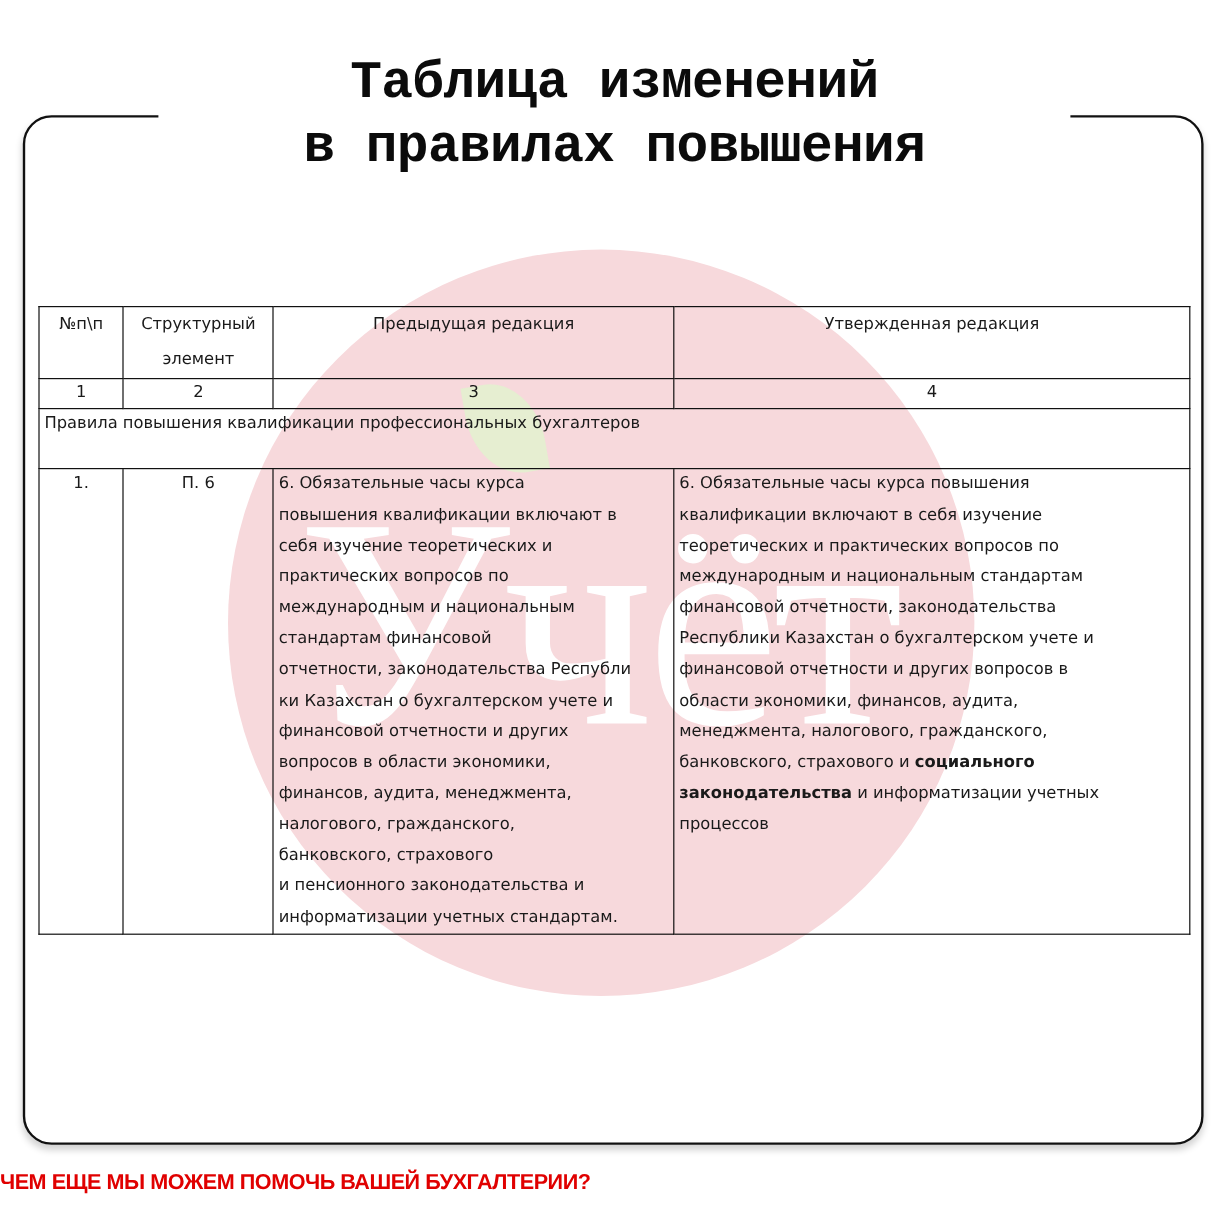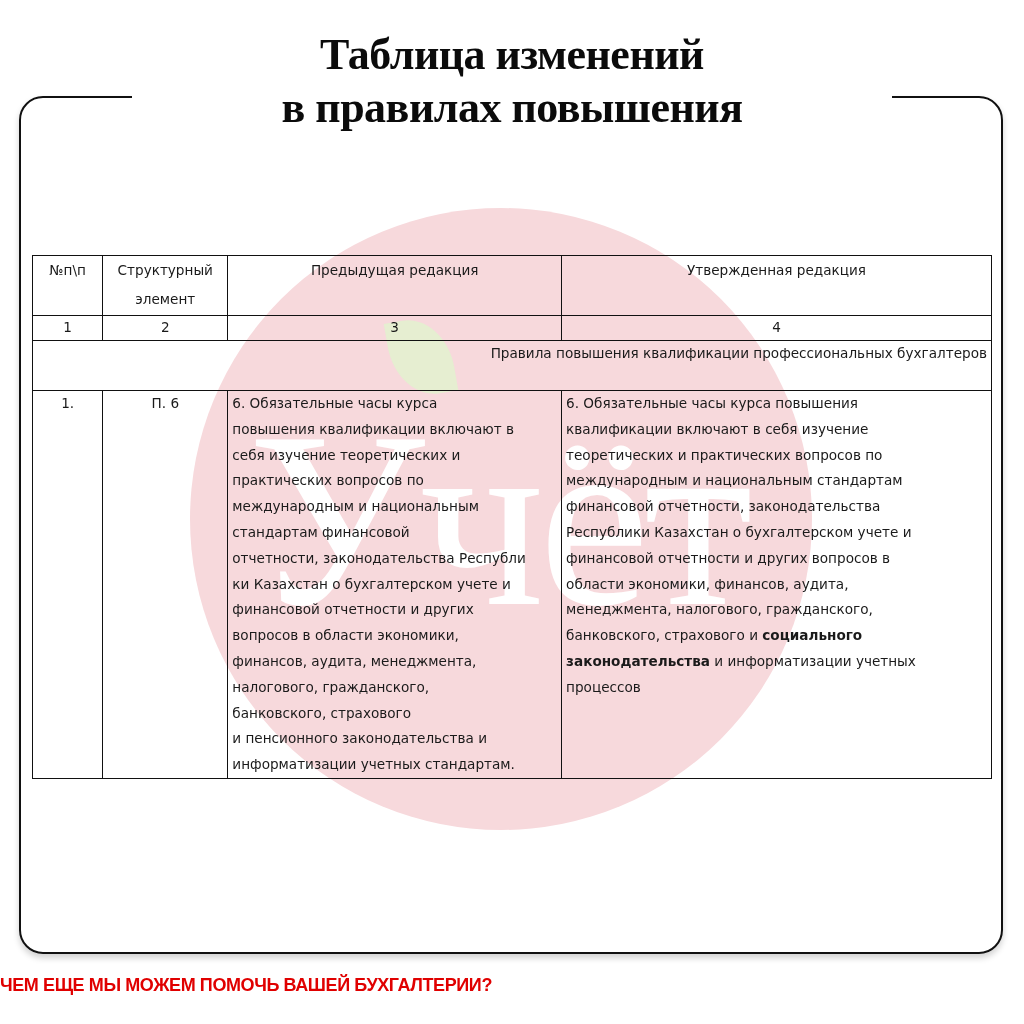--- a/index.html
+++ b/index.html
@@ -2,29 +2,29 @@
 <html><head>
 <meta charset="utf-8">
 <style>
   html, body { margin:0; padding:0; }
   body { width:1024px; height:1024px; position:relative; overflow:hidden; background:#ffffff; font-family:"DejaVu Sans", sans-serif; }
   .frame { position:absolute; left:19px; top:96px; width:984px; height:858px; border:2.5px solid #111; border-radius:24px; box-sizing:border-box; box-shadow:0 4px 6px rgba(0,0,0,0.18); }
   .frame-gap { position:absolute; top:90px; left:132px; width:760px; height:14px; background:#fff; }
   .watermark { position:absolute; left:190px; top:208px; width:622px; height:622px; border-radius:50%; background:#f7d9dc; }
   .wm-text { position:absolute; left:248px; top:395px; font-family:Liberation Serif, serif; font-size:250px; font-weight:400; color:#ffffff; letter-spacing:-6px; line-height:1; }
   .wm-leaf { position:absolute; left:390px; top:318px; width:62px; height:78px; background:#e3efcf; border-radius:0 70% 0 70%; transform:rotate(-10deg); opacity:0.9; }
-  .title { position:absolute; left:0; top:28px; width:1024px; text-align:center; font-family:Liberation Serif, serif; font-weight:700; font-size:44px; line-height:53px; color:#0b0b0b; letter-spacing:-0.5px; }
+  .title { position:absolute; left:0; top:44px; width:1024px; text-align:center; font-family:Liberation Mono, monospace; font-weight:700; font-size:44px; line-height:53px; color:#0b0b0b; letter-spacing:-0.5px; }
   .title div { display:block; }
   table.changes { position:absolute; left:32px; top:255px; width:960px; border-collapse:collapse; table-layout:fixed; font-family:"DejaVu Sans", sans-serif; font-size:13.6px; color:#1a1a1a; }
   table.changes td, table.changes th { border:1.6px solid #111; padding:0 4px; vertical-align:top; }
   th { font-weight:400; text-align:center; line-height:29px; font-size:13.6px; }
   .c1 { width:68px; } .c2 { width:121px; } .c3 { width:323px; } .c4 { width:416px; }
   .hdr-row { height:60px; }
   .num-row td { text-align:center; height:24px; line-height:22px; }
-  .sec-row td { text-align:right; height:49px; line-height:24px; padding-top:2px; }
+  .sec-row td { text-align:left; height:49px; line-height:24px; padding-top:2px; }
   .body-row td { line-height:25.8px; padding-top:1px; }
   .center { text-align:center; }
   b { font-weight:700; }
   .footer { position:absolute; left:0; top:975px; width:1024px; text-align:left; font-family:"Liberation Sans", sans-serif; font-weight:700; font-size:18px; color:#e00000; letter-spacing:-0.4px; }
 </style>
 </head>
 <body>
 
 <div class="watermark"></div>
 <div class="wm-leaf"></div>

